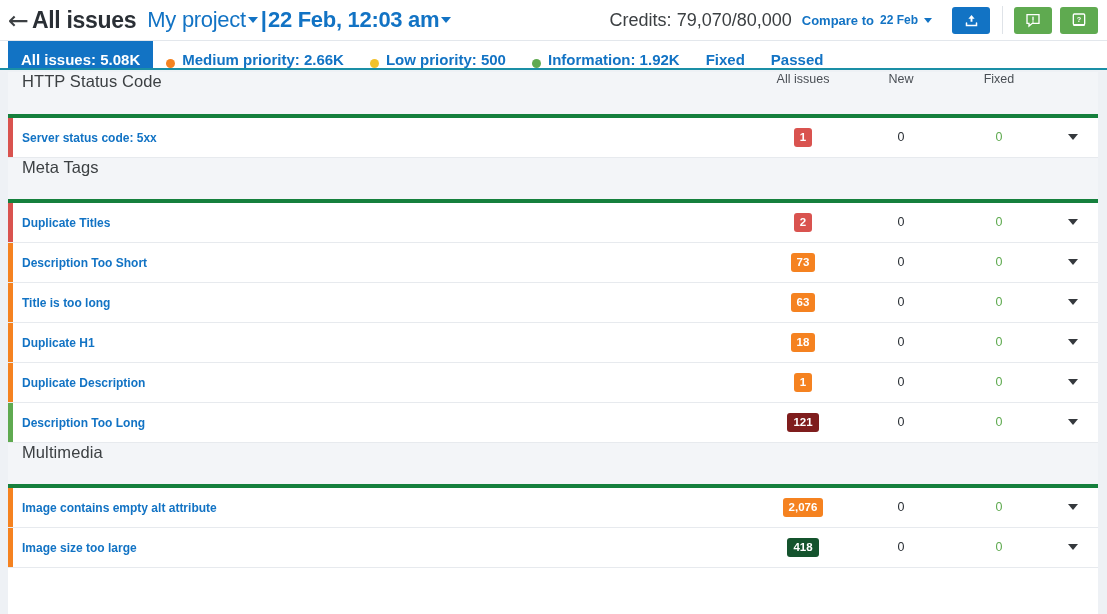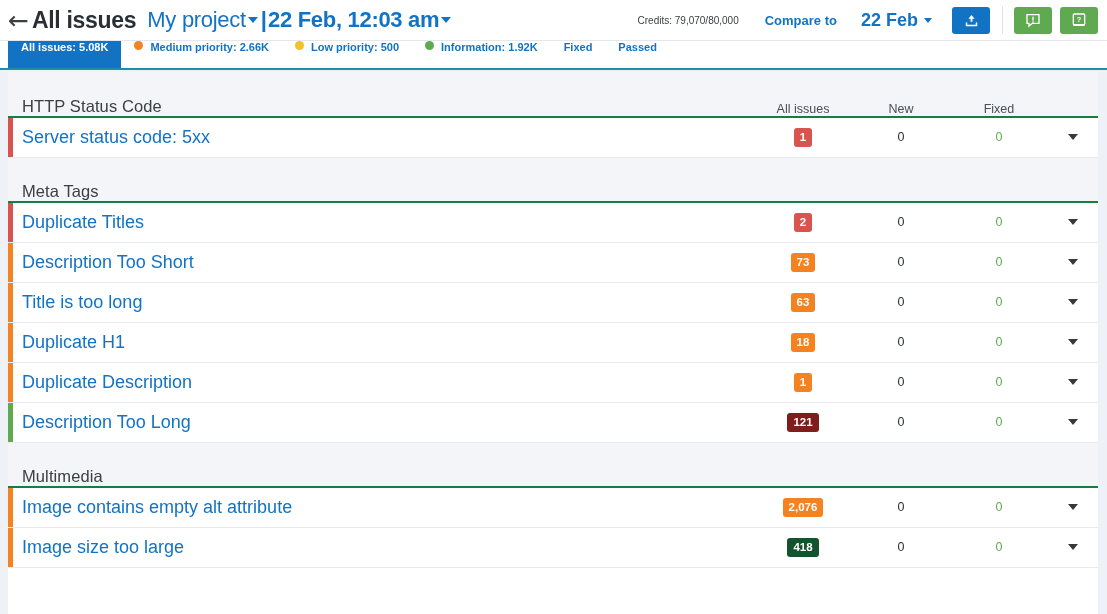--- a/index.html
+++ b/index.html
@@ -34,23 +34,23 @@
   }
   .caret-dn {
     width: 0; height: 0; display: inline-block;
     border-left: 5px solid transparent; border-right: 5px solid transparent;
     border-top: 6px solid #1273c4; margin: 0 2px 0 2px; position: relative; top: -4px;
   }
   .pipe { font-size: 22px; font-weight: 700; color: #1273c4; margin: 0 1px; }
   .date-txt { font-size: 22px; font-weight: 700; color: #1273c4; letter-spacing: -0.3px; cursor: pointer; }
   .spacer { flex: 1 1 auto; }
 
-  .credits { font-size: 10px; color: #3c4043; margin-right: 26px; white-space: nowrap; }
+  .credits { font-size: 18px; color: #3c4043; margin-right: 10px; white-space: nowrap; }
   .compare-lbl { font-size: 13px; font-weight: 700; color: #1273c4; cursor: pointer; white-space: nowrap; }
-  .compare-date { font-size: 18px; font-weight: 700; color: #1273c4; margin-left: 24px; white-space: nowrap; }
+  .compare-date { font-size: 12px; font-weight: 700; color: #1273c4; margin-left: 6px; white-space: nowrap; }
   .caret-sm {
     width: 0; height: 0; display: inline-block; margin-left: 6px;
     border-left: 4.5px solid transparent; border-right: 4.5px solid transparent;
     border-top: 5.5px solid #1273c4;
   }
   .btn-blue {
     width: 38px; height: 27px; background: #1273c4; border-radius: 3px;
     margin-left: 20px; display: flex; align-items: center; justify-content: center; cursor: pointer;
   }
   .divider-v { width: 1px; height: 28px; background: #dfe3e8; margin: 0 11px 0 12px; }
@@ -59,53 +59,53 @@
     display: flex; align-items: center; justify-content: center; cursor: pointer;
   }
   .btn-green + .btn-green { margin-left: 8px; }
 
   
   .tabsbar {
     height: 29px; background: #ffffff; display: flex; align-items: stretch;
     padding-left: 8px; border-bottom: 2px solid #1a8fa6; position: relative;
   }
   .tab {
-    display: flex; align-items: flex-start; padding: 0 13px;
-    font-size: 11px; font-weight: 700; color: #1273c4; cursor: pointer;
+    display: flex; align-items: flex-end; padding: 0 13px;
+    font-size: 15px; font-weight: 700; color: #1273c4; cursor: pointer;
     white-space: nowrap;
   }
   .tab.active { background: #1273c4; color: #ffffff; }
   .dot { width: 9px; height: 9px; border-radius: 50%; margin-right: 7px; flex: 0 0 auto; }
   .tab.plain { font-weight: 700; }
 
   
   .content {
     position: absolute; left: 8px; right: 9px; top: 72px; bottom: 0;
     background: #ffffff; overflow: hidden;
   }
   .sect-head {
-    height: 45px; background: #f3f5f8; border-bottom: 2px solid #15803d;
-    display: flex; align-items: flex-end; padding-left: 14px;
+    height: 45px; background: #f3f5f8; border-bottom: 4px solid #15803d;
+    display: flex; align-items: flex-start; padding-left: 14px;
   }
   .sect-head.first { height: 46px; }
   .sect-title { font-size: 16.5px; color: #3c4043; font-weight: 400; letter-spacing: 0.1px; }
   .colhdrs { margin-left: auto; display: flex; align-items: center; }
   .col-h { font-size: 12.5px; color: #4a4f55; text-align: center; }
   .c-all { width: 98px; }
   .c-new { width: 98px; }
   .c-fix { width: 98px; }
   .c-arrow { width: 50px; }
 
   .row {
     height: 40px; display: flex; align-items: center;
     border-bottom: 1px solid #e7eaee; background: #ffffff; position: relative;
   }
   .bar { position: absolute; left: 0; top: 0; bottom: 0; width: 5px; }
   .row-label {
-    margin-left: 14px; font-size: 18px; font-weight: 400; color: #1273c4; cursor: pointer;
+    margin-left: 14px; font-size: 12px; font-weight: 700; color: #1273c4; cursor: pointer;
     white-space: nowrap;
   }
   .row-cells { margin-left: auto; display: flex; align-items: center; }
   .cell { text-align: center; font-size: 12.5px; color: #2a2f35; }
   .badge-cell { width: 98px; display: flex; justify-content: center; }
   .badge {
     display: inline-block; min-width: 18px; padding: 3px 6px;
     border-radius: 3px; color: #ffffff; font-size: 11.5px; font-weight: 700;
     text-align: center; line-height: 1.1;
   }

